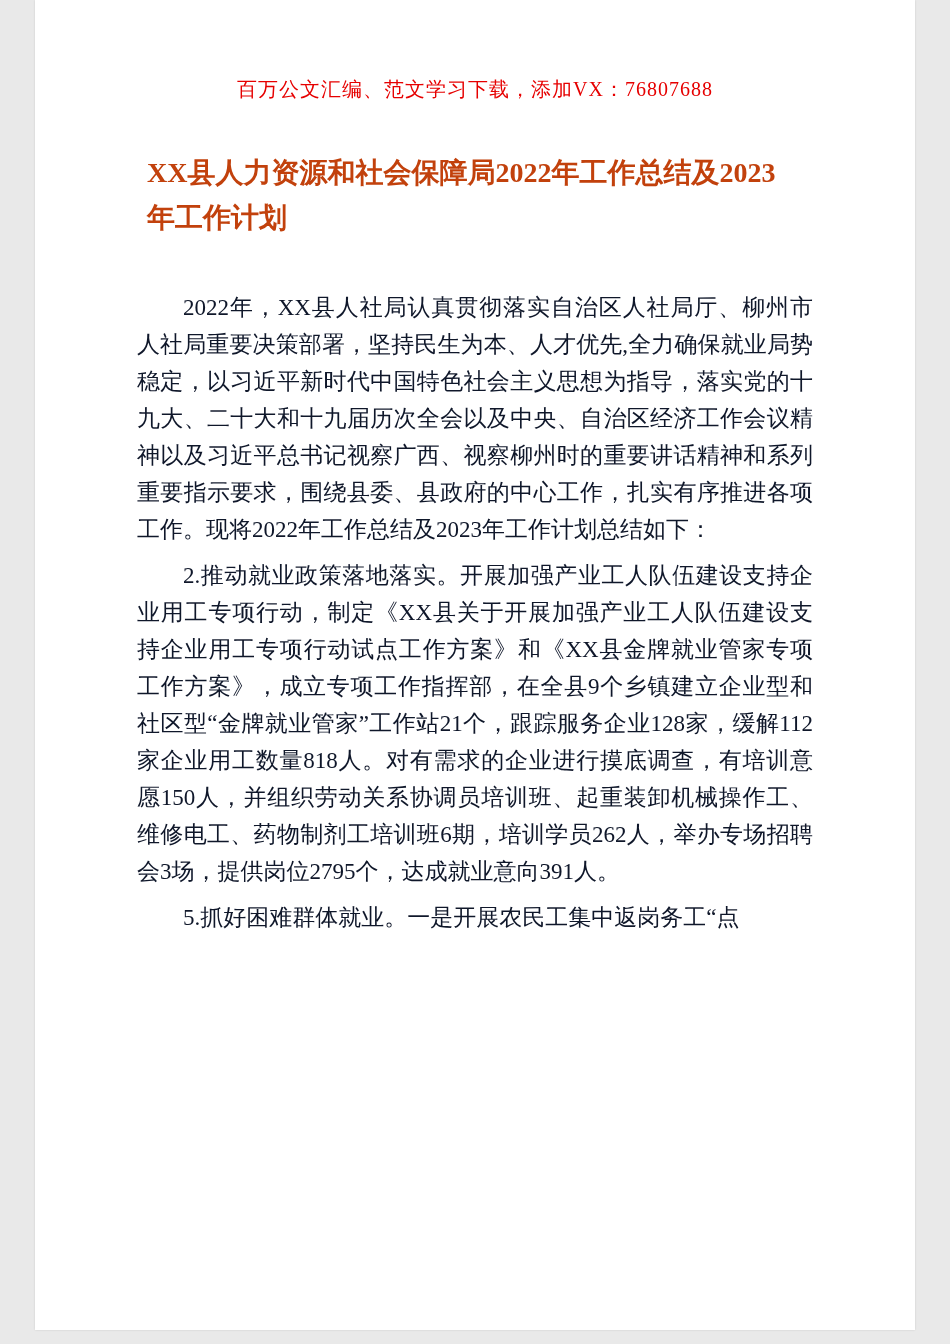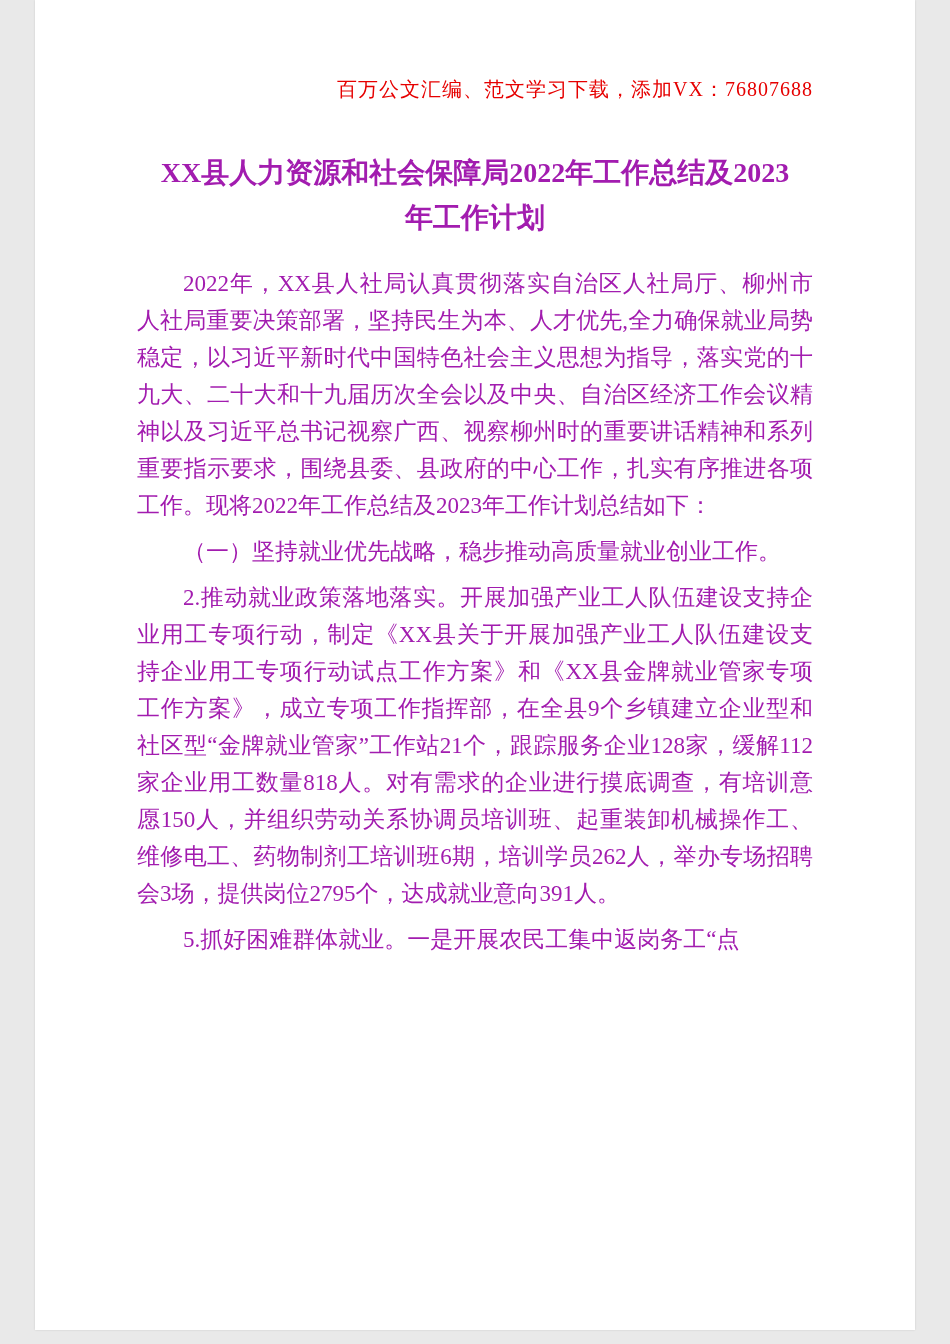--- a/index.html
+++ b/index.html
@@ -15,54 +15,53 @@
     padding: 0 35px 14px 35px;
   }
   .paper {
     background: #ffffff;
     width: 880px;
     min-height: 1330px;
     padding: 76px 102px 80px 102px;
     box-shadow: 0 0 2px rgba(0,0,0,0.12);
   }
   .promo {
-    text-align: right;
+    text-align: center;
     font-size: 20px;
     letter-spacing: 1px;
     margin-bottom: 48px;
     color: #e60000;
   }
   .doc-title {
     font-size: 28px;
     font-weight: 700;
     line-height: 1.6;
-    text-align: center;
-    margin: 0 10px 24px 10px;
-    color: #a21caf;
+    text-align: left;
+    margin: 0 10px 48px 10px;
+    color: #c2410c;
   }
   .doc-body p {
     font-size: 23px;
     line-height: 37px;
     text-align: justify;
     text-indent: 2em;
     margin-bottom: 9px;
-    color: #a21caf;
+    color: #0f172a;
   }
 </style>
 </head>
 <body>
 
 <div class="viewport">
   <div class="paper">
 
     <div class="promo" style="color: rgb(230, 0, 0);">百万公文汇编、范文学习下载，添加VX：76807688</div>
 
     <h1 class="doc-title">XX县人力资源和社会保障局2022年工作总结及2023年工作计划</h1>
 
     <div class="doc-body">
       <p>2022年，XX县人社局认真贯彻落实自治区人社局厅、柳州市人社局重要决策部署，坚持民生为本、人才优先,全力确保就业局势稳定，以习近平新时代中国特色社会主义思想为指导，落实党的十九大、二十大和十九届历次全会以及中央、自治区经济工作会议精神以及习近平总书记视察广西、视察柳州时的重要讲话精神和系列重要指示要求，围绕县委、县政府的中心工作，扎实有序推进各项工作。现将2022年工作总结及2023年工作计划总结如下：</p>
-      <p>（一）坚持就业优先战略，稳步推动高质量就业创业工作。</p>
       <p>2.推动就业政策落地落实。开展加强产业工人队伍建设支持企业用工专项行动，制定《XX县关于开展加强产业工人队伍建设支持企业用工专项行动试点工作方案》和《XX县金牌就业管家专项工作方案》，成立专项工作指挥部，在全县9个乡镇建立企业型和社区型“金牌就业管家”工作站21个，跟踪服务企业128家，缓解112家企业用工数量818人。对有需求的企业进行摸底调查，有培训意愿150人，并组织劳动关系协调员培训班、起重装卸机械操作工、维修电工、药物制剂工培训班6期，培训学员262人，举办专场招聘会3场，提供岗位2795个，达成就业意向391人。</p>
       <p>5.抓好困难群体就业。一是开展农民工集中返岗务工“点</p>
     </div>
 
   </div>
 </div>
 
 </body></html>

